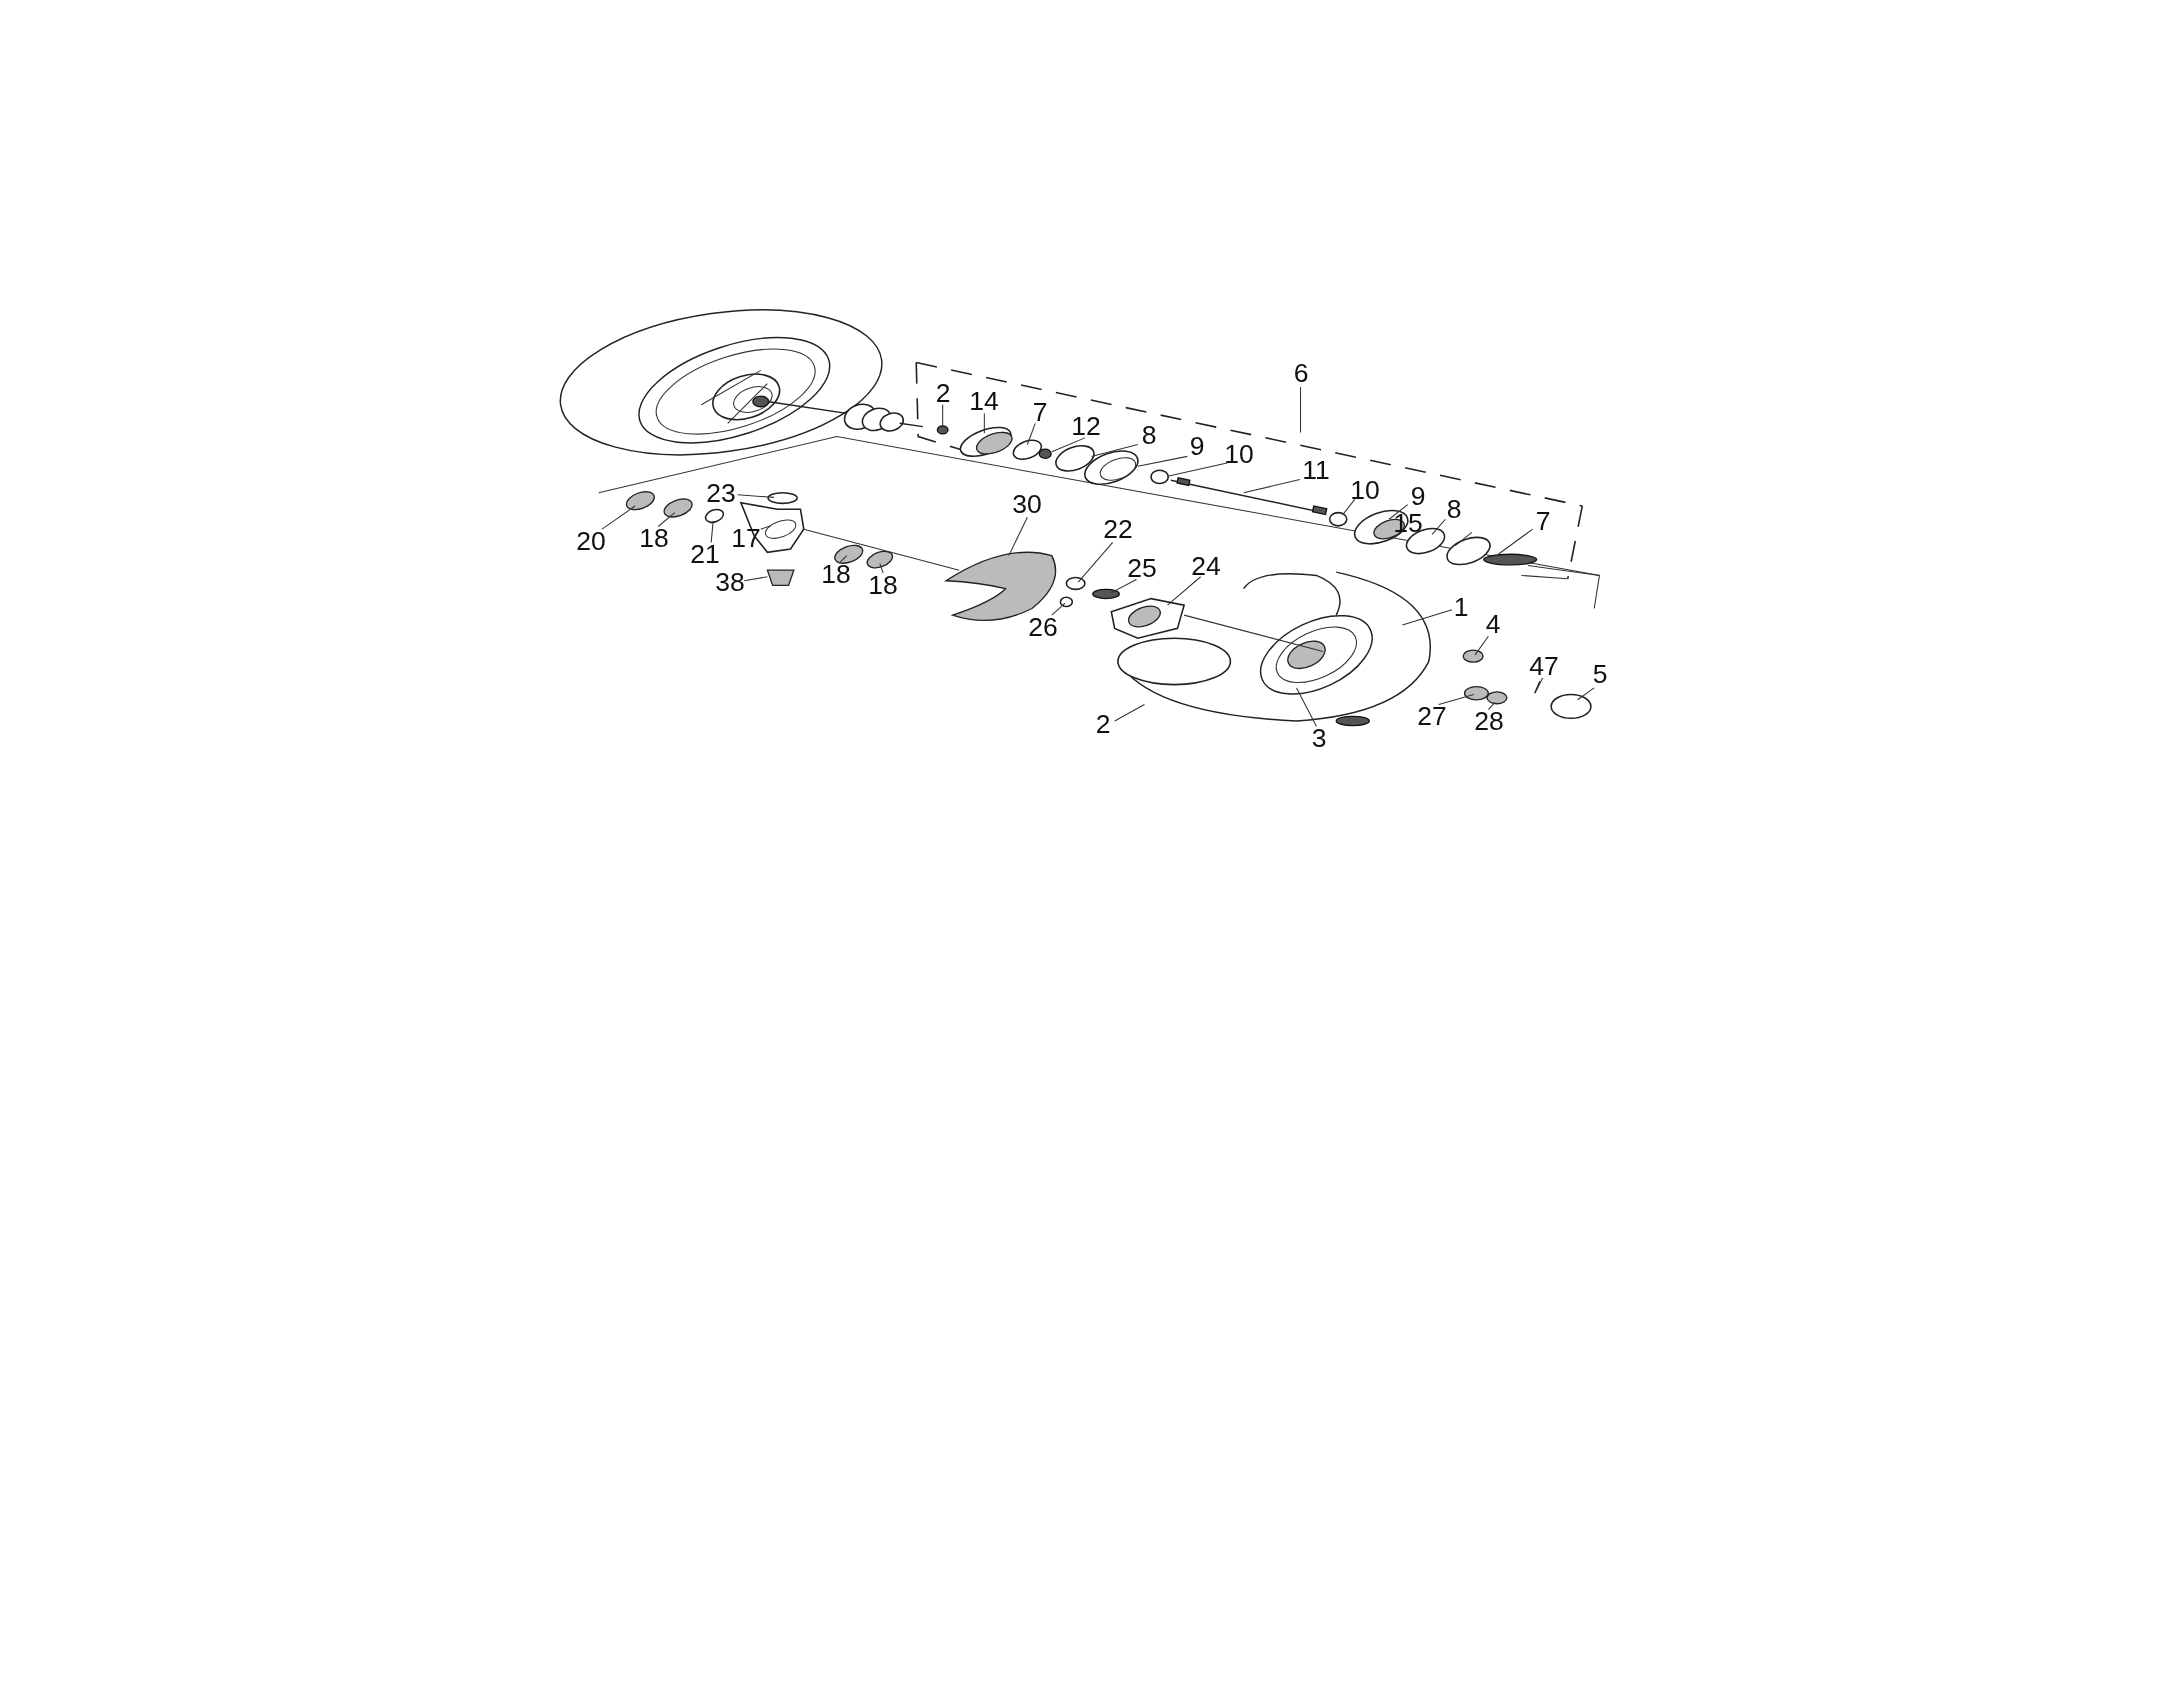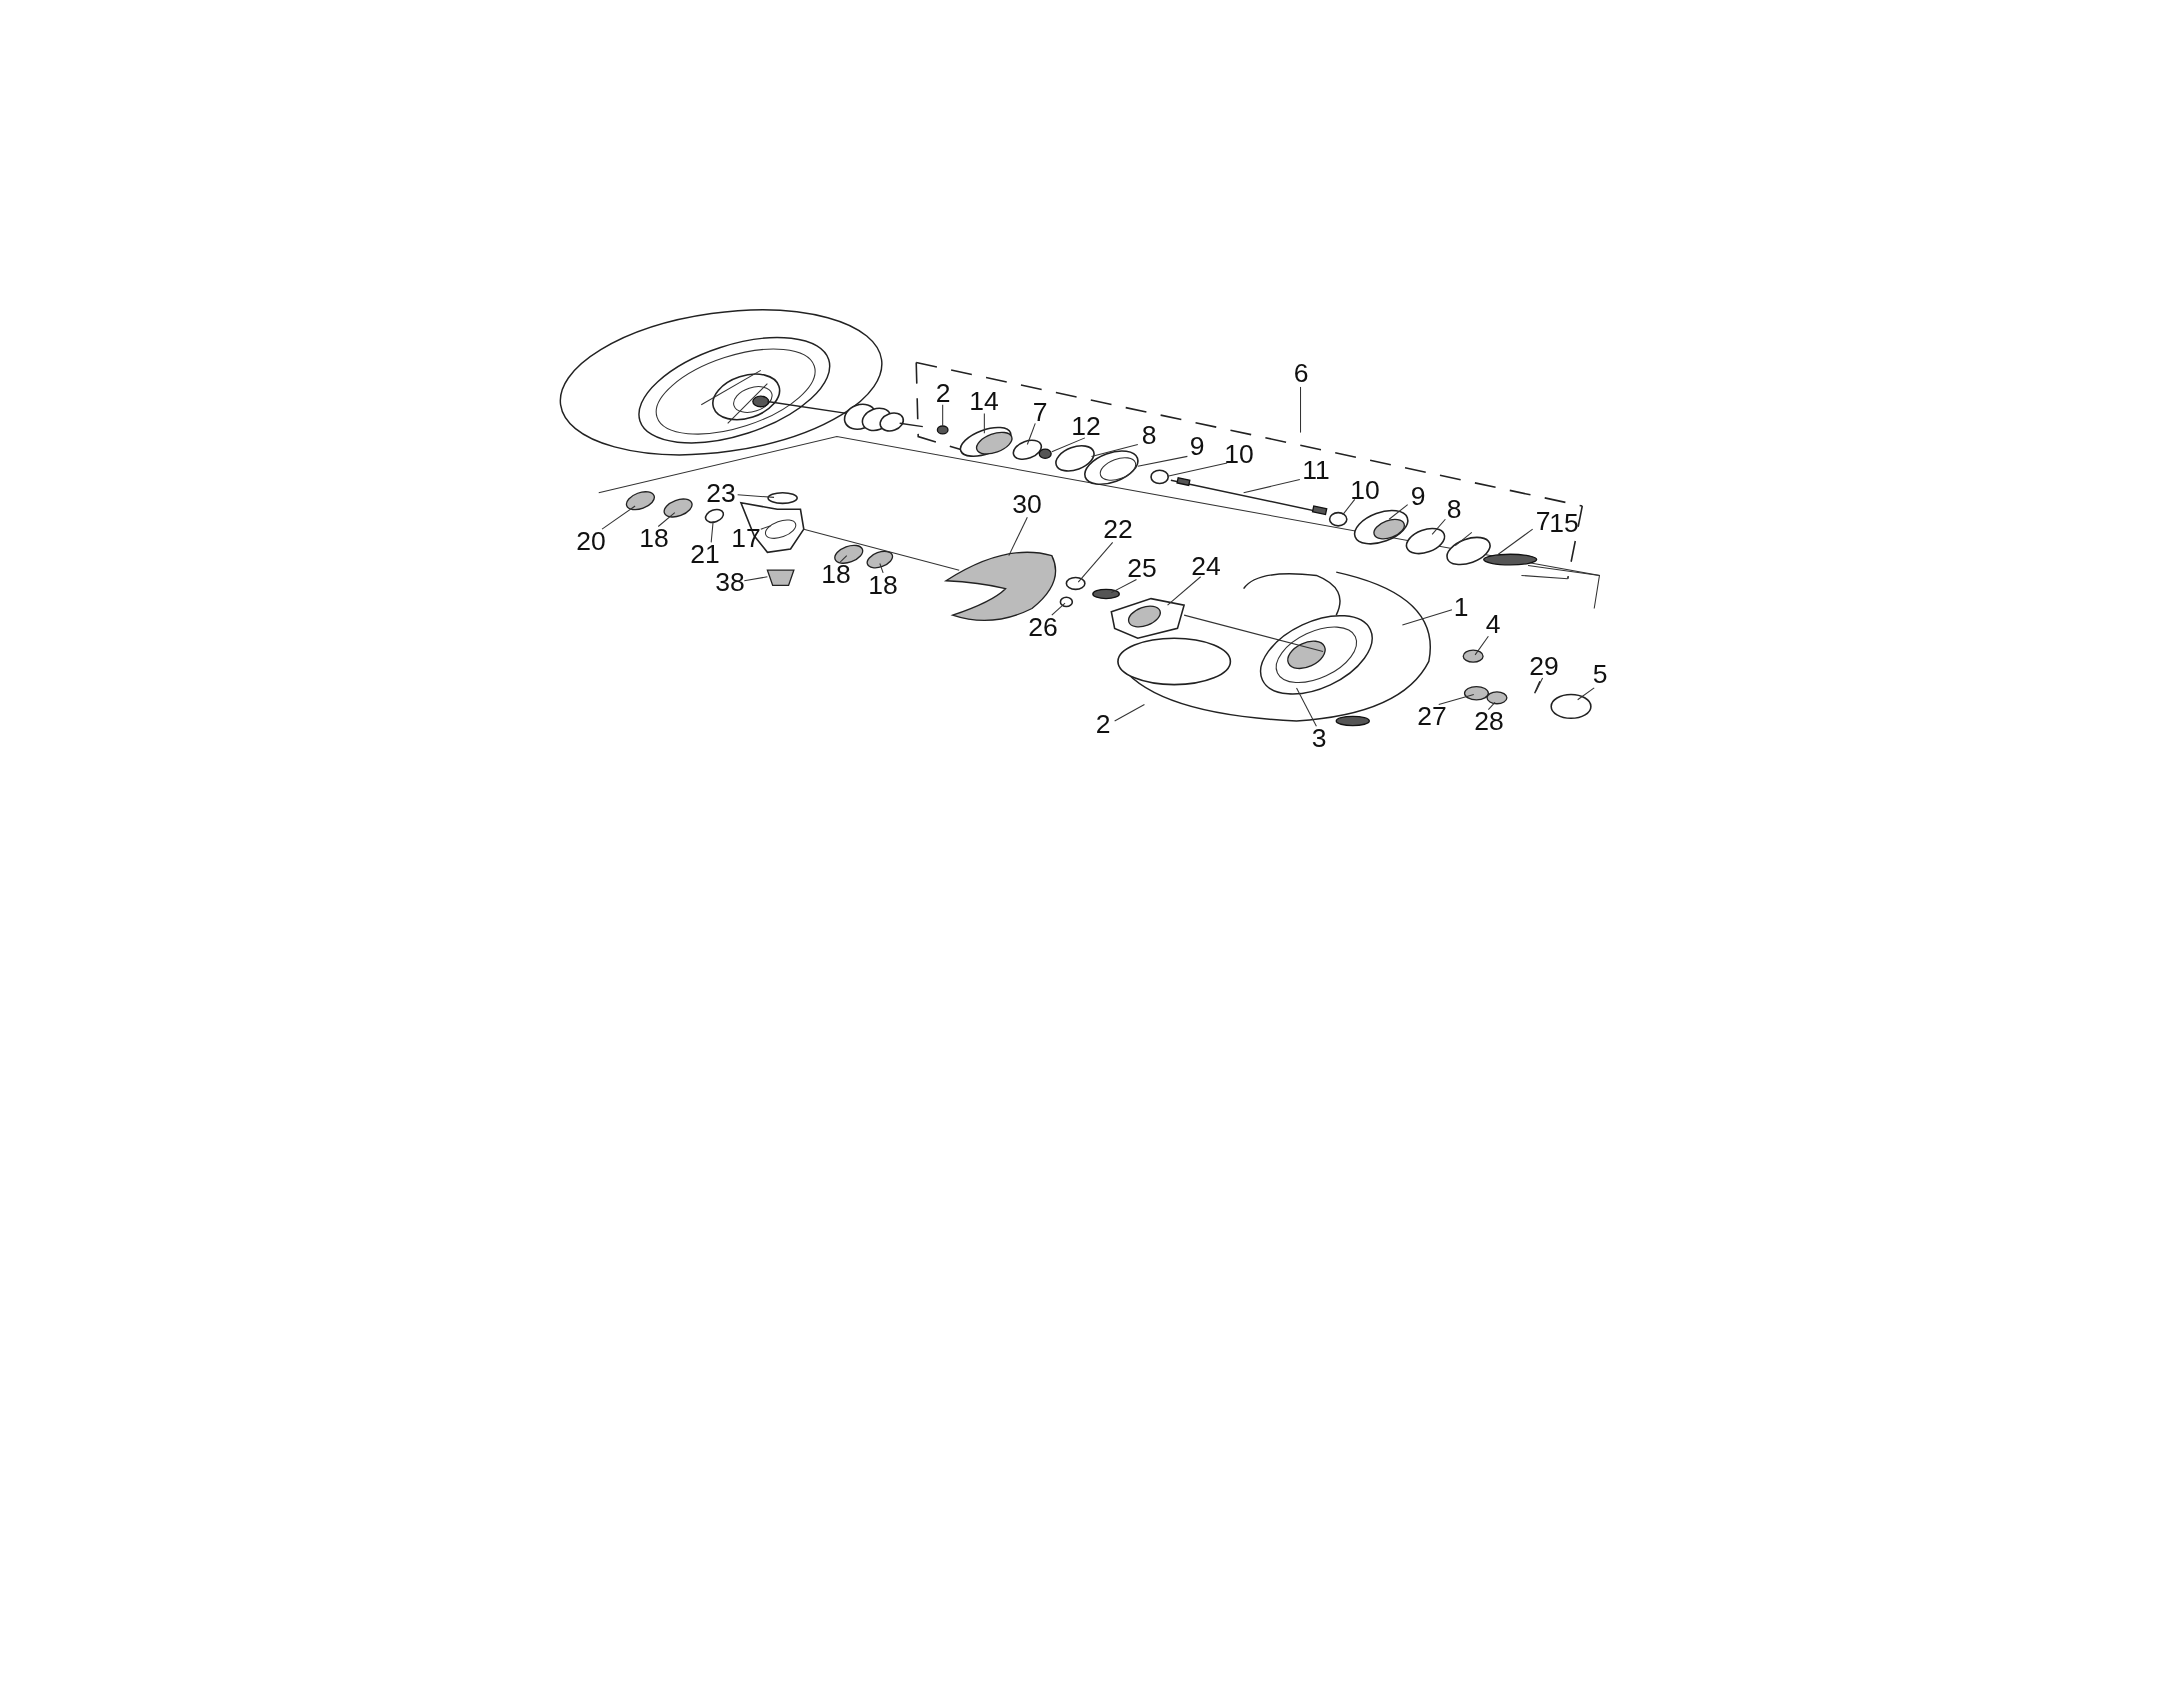--- a/index.html
+++ b/index.html
@@ -160,37 +160,37 @@
   <span class="callout" style="left:984px;top:401px">14</span>
   <span class="callout" style="left:1040px;top:412px">7</span>
   <span class="callout" style="left:1086px;top:426px">12</span>
   <span class="callout" style="left:1149px;top:435px">8</span>
   <span class="callout" style="left:1197px;top:446px">9</span>
   <span class="callout" style="left:1239px;top:454px">10</span>
   <span class="callout" style="left:1316px;top:470px">11</span>
   <span class="callout" style="left:1365px;top:490px">10</span>
   <span class="callout" style="left:1418px;top:496px">9</span>
   <span class="callout" style="left:1454px;top:509px">8</span>
-  <span class="callout" style="left:1564px;top:523px">15</span>
+  <span class="callout" style="left:1408px;top:523px">15</span>
   <span class="callout" style="left:1543px;top:521px">7</span>
   <span class="callout" style="left:591px;top:541px">20</span>
   <span class="callout" style="left:654px;top:538px">18</span>
   <span class="callout" style="left:721px;top:493px">23</span>
   <span class="callout" style="left:746px;top:538px">17</span>
   <span class="callout" style="left:705px;top:554px">21</span>
   <span class="callout" style="left:730px;top:582px">38</span>
   <span class="callout" style="left:836px;top:574px">18</span>
   <span class="callout" style="left:883px;top:585px">18</span>
   <span class="callout" style="left:1027px;top:504px">30</span>
   <span class="callout" style="left:1118px;top:529px">22</span>
   <span class="callout" style="left:1142px;top:568px">25</span>
   <span class="callout" style="left:1206px;top:566px">24</span>
   <span class="callout" style="left:1043px;top:627px">26</span>
   <span class="callout" style="left:1461px;top:607px">1</span>
   <span class="callout" style="left:1493px;top:624px">4</span>
-  <span class="callout" style="left:1544px;top:666px">29</span>
+  <span class="callout" style="left:1544px;top:666px">47</span>
   <span class="callout" style="left:1600px;top:674px">5</span>
   <span class="callout" style="left:1432px;top:716px">27</span>
   <span class="callout" style="left:1489px;top:721px">28</span>
   <span class="callout" style="left:1319px;top:738px">3</span>
   <span class="callout" style="left:1103px;top:724px">2</span>
 </div>
 
 
 </body></html>

